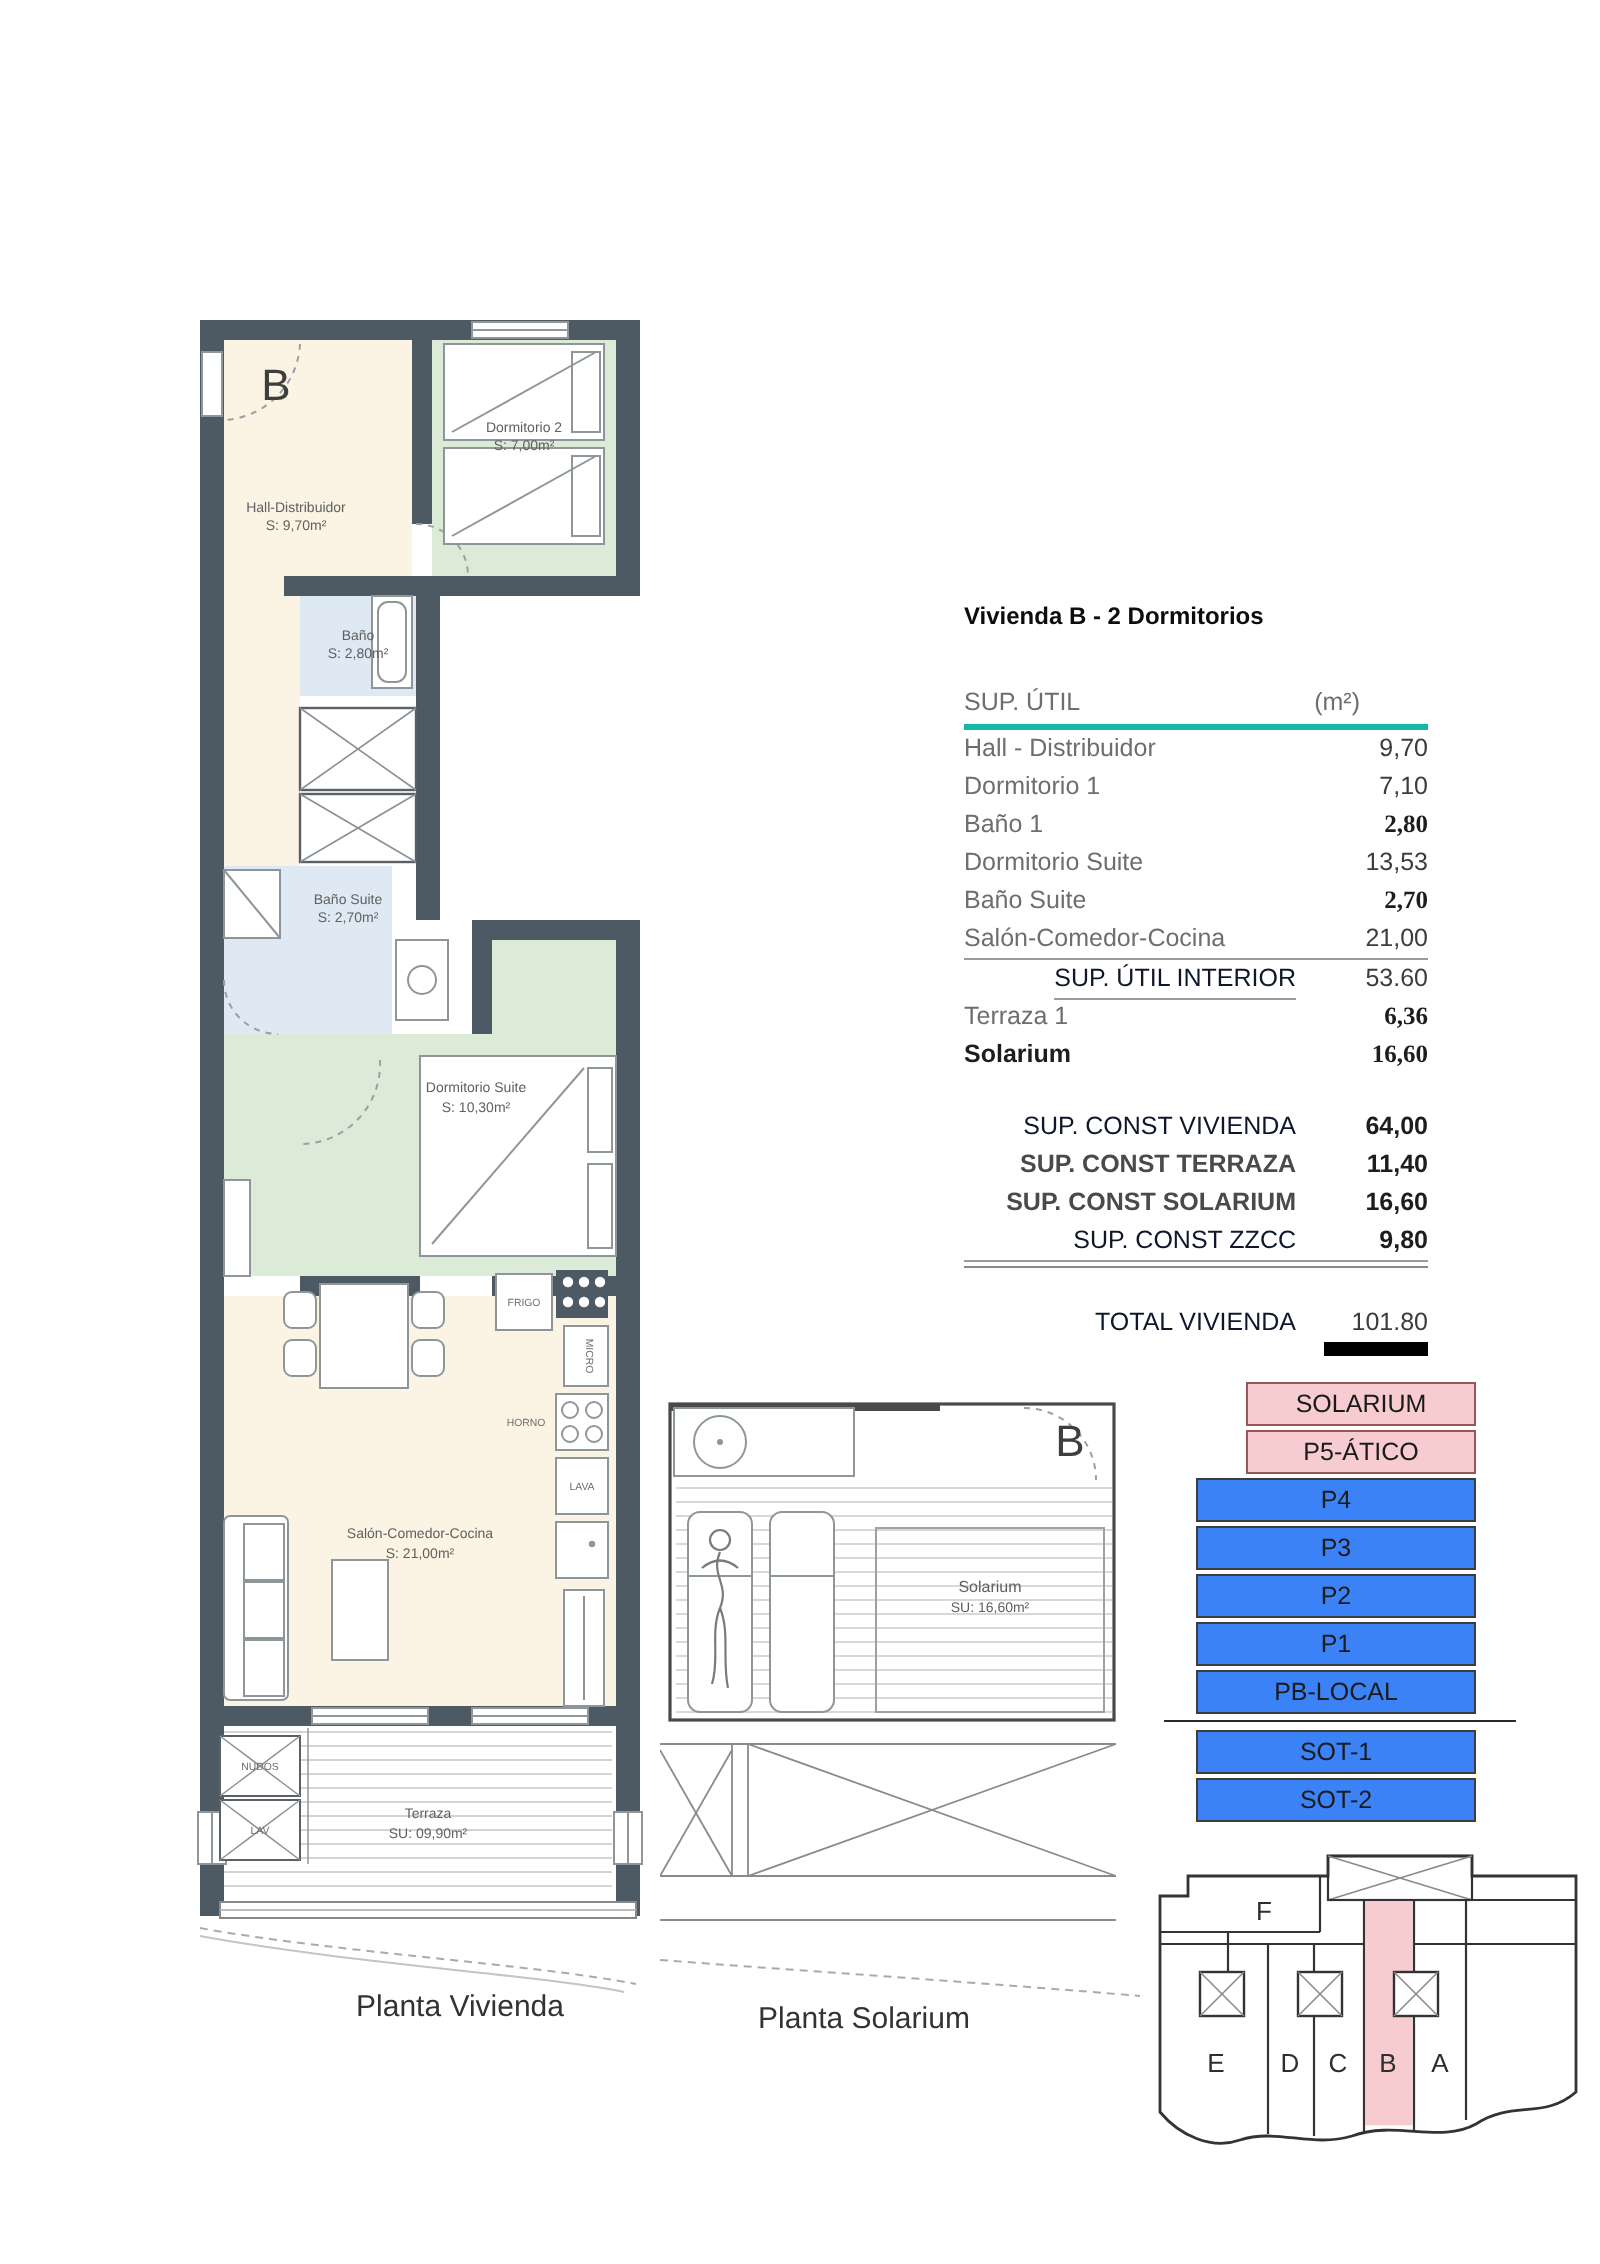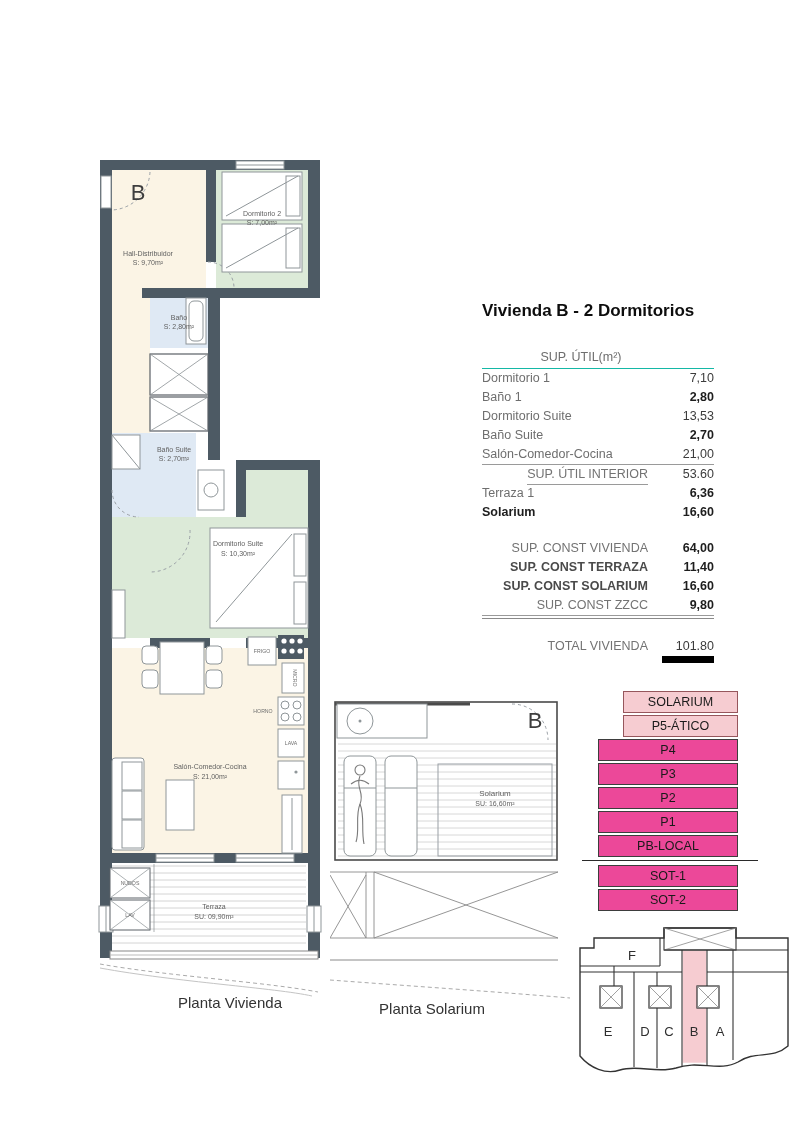--- a/index.html
+++ b/index.html
@@ -3,43 +3,43 @@
 <meta charset="utf-8">
 <style>
   html,body{margin:0;padding:0;background:#fff;}
   #page{position:relative;width:800px;height:1132px;background:#ffffff;overflow:hidden;
         font-family:"Liberation Sans",sans-serif;}
   svg text{font-family:"Liberation Sans",sans-serif;}
   .abs{position:absolute;}
 
   
   #summary{left:482px;top:301px;width:232px;font-size:12.5px;color:#606060;}
-  #summary .title{font-size:17px;font-weight:bold;color:#0d0d0d;margin:0 0 27px 0;}
+  #summary .title{font-size:12px;font-weight:bold;color:#0d0d0d;margin:0 0 27px 0;}
   .trow{display:flex;justify-content:space-between;align-items:baseline;height:19px;line-height:19px;}
   .trow .lab{color:#6e6e6e;white-space:nowrap;}
   .trow .val{color:#3c3c3c;text-align:right;min-width:52px;}
-  .trow .val.b{font-weight:bold;color:#1d1d1d;}
-  .thead{border-bottom:1px solid #14b8a6;height:20px;justify-content:center;}
+  .trow .val.b{font-weight:bold;color:#1d1d1d;font-family:Liberation Serif, serif;}
+  .thead{border-bottom:3px solid #14b8a6;height:20px;}
   .thead .unit{color:#6e6e6e;margin-right:34px;}
   .rule-bottom{border-bottom:1px solid #9a9a9a;}
   .sumrow{display:flex;justify-content:flex-end;align-items:baseline;height:19px;line-height:19px;}
-  .sumrow .lab{color:#737373;margin-right:14px;}
+  .sumrow .lab{color:#0f172a;margin-right:14px;}
   .sumrow .lab.strong{color:#4a4a4a;font-weight:bold;}
   .sumrow .lab.under{border-bottom:1px solid #9a9a9a;}
   .sumrow .val{min-width:52px;text-align:right;color:#3c3c3c;}
   .sumrow .val.b{font-weight:bold;color:#1d1d1d;}
   .sumrow .val.under{border-bottom:7px solid #000000;}
   .gap16{height:17px;}
   .dblrule{border-top:1px solid #8a8a8a;margin-top:2px;padding-top:18px;border-bottom:0;}
   .boldlab{font-weight:bold;color:#1d1d1d !important;}
 
   
   #stack{left:598px;top:691px;width:140px;}
   .lvl{box-sizing:border-box;height:22px;margin-bottom:2px;border:1px solid #3d3d3d;
-       background:#ec4899;text-align:center;line-height:20px;font-size:12.5px;color:#1a1a1a;}
+       background:#3b82f6;text-align:center;line-height:20px;font-size:12.5px;color:#1a1a1a;}
   .lvl.pink{margin-left:25px;background:#f6ccd1;border-color:#96565c;}
   .lvl.pbrow{margin-bottom:8px;}
   #groundline{left:582px;top:860px;width:176px;height:0;border-top:1.5px solid #2a2a2a;}
 </style>
 </head>
 <body>
 
 <div id="page">
 
   <svg class="abs" style="left:86px;top:150px;" width="240" height="872" viewBox="0 0 240 872">
@@ -249,20 +249,24 @@
     <text x="102" y="322" font-size="15" fill="#333" text-anchor="middle">Planta Solarium</text>
   </svg>
 
   <div class="abs" id="summary">
     <p class="title">Vivienda B - 2 Dormitorios</p>
     <div class="trow thead">
       <span class="lab">SUP. ÚTIL</span>
       <span class="unit">(m²)</span>
     </div>
     <div class="trow">
+        <span class="lab">Hall - Distribuidor</span>
+        <span class="val">9,70</span>
+      </div>
+    <div class="trow">
         <span class="lab">Dormitorio 1</span>
         <span class="val">7,10</span>
       </div>
     <div class="trow">
         <span class="lab">Baño 1</span>
         <span class="val b">2,80</span>
       </div>
     <div class="trow">
         <span class="lab">Dormitorio Suite</span>
         <span class="val">13,53</span>

